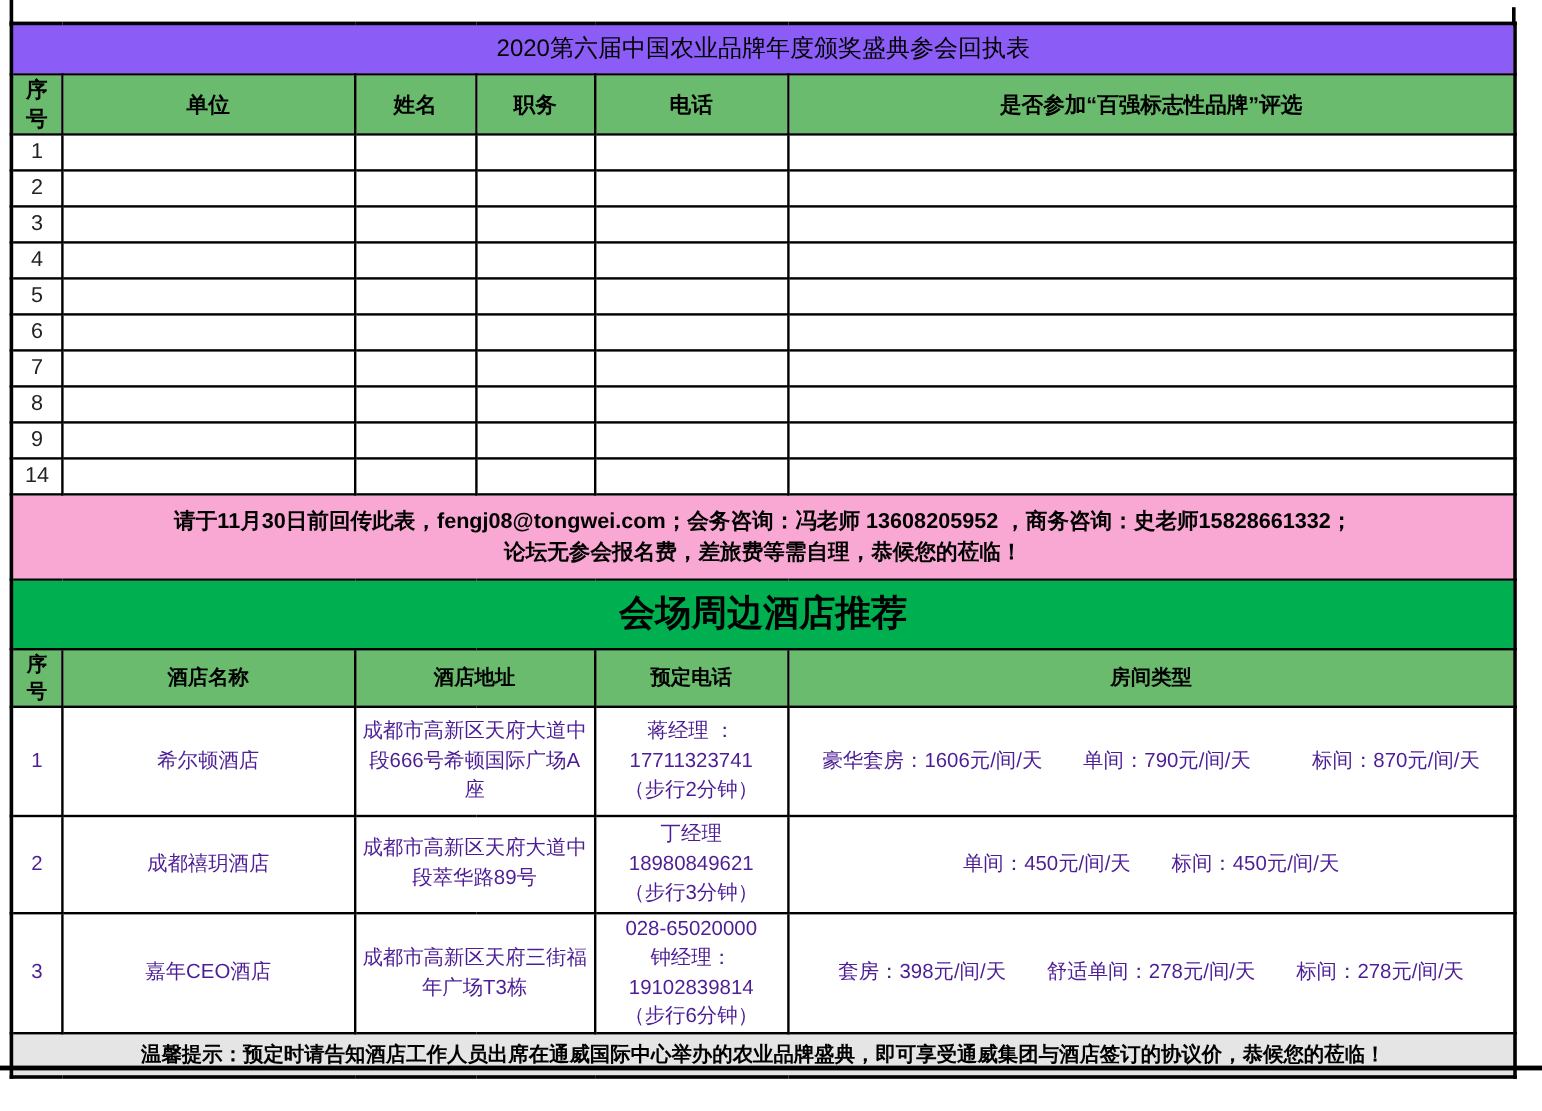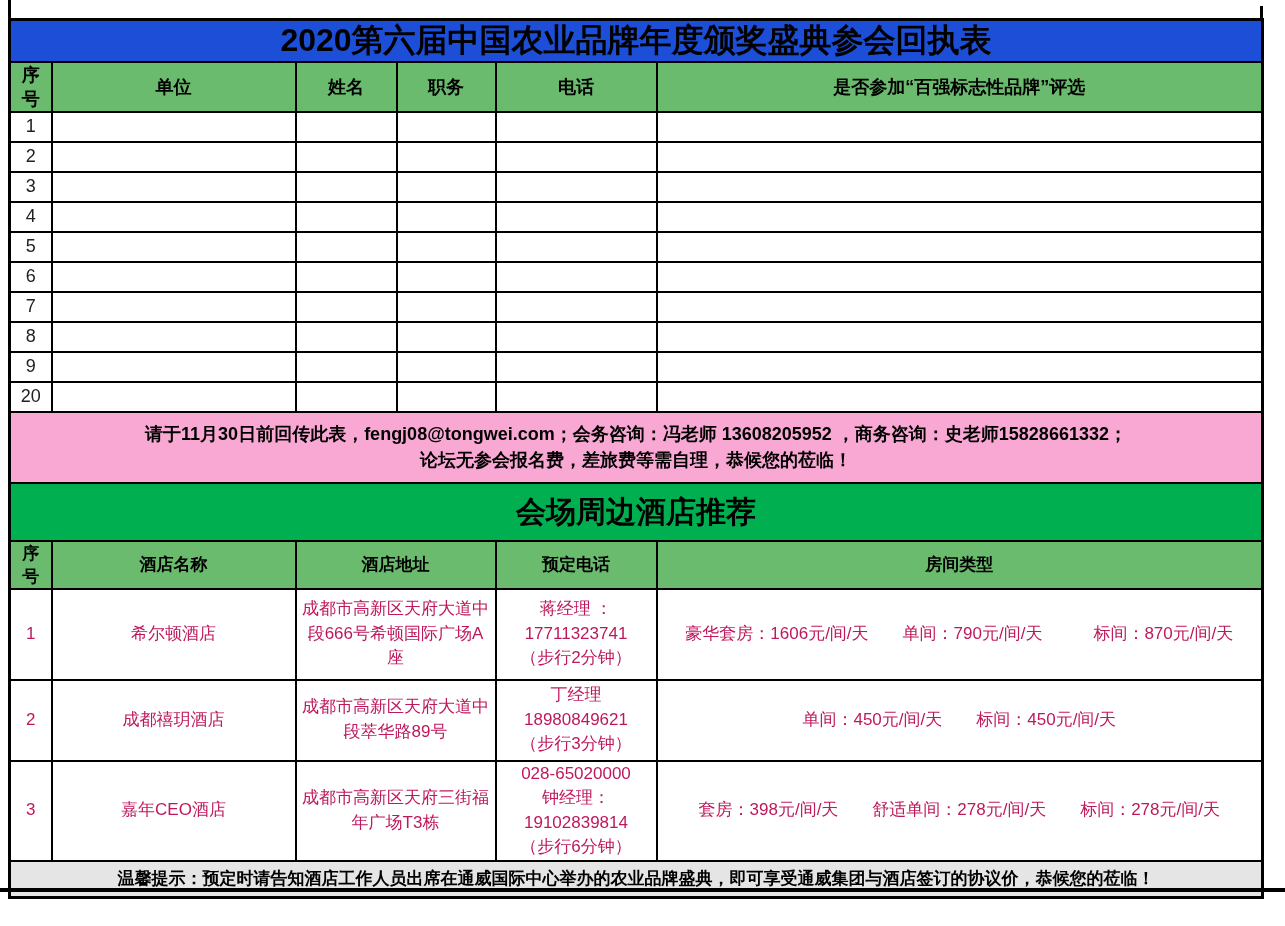--- a/index.html
+++ b/index.html
@@ -32,40 +32,40 @@
     box-sizing:border-box;
   }
   col.c-seq{width:42px;}
   col.c-unit{width:244px;}
   col.c-name{width:101px;}
   col.c-title{width:99px;}
   col.c-phone{width:161px;}
   col.c-last{width:606px;}
 
   .title1{
-    height:42px;background:#1d4ed8;
-    font-weight:bold;font-size:32px;line-height:1.1;
+    height:42px;background:#8b5cf6;
+    font-weight:normal;font-size:20px;line-height:1.1;
   }
   .title2{
     height:58px;background:#00B050;
     font-weight:bold;font-size:30px;line-height:1.1;margin-top:12px;
   }
   .head{
     background:#6ABB6E;
     font-weight:bold;font-size:18px;
     height:27px;
   }
   .r-head2 .head{height:28px;font-size:17px;}
   .r-empty td{height:30px;background:#fff;}
   .num{font-size:18px;color:#222;}
   .note1{
     height:71px;font-weight:bold;font-size:18px;line-height:26px;
     background:#f9a8d4;
   }
-  .hcell{font-size:17px;color:#be185d;line-height:1.45;}
+  .hcell{font-size:17px;color:#4c1d95;line-height:1.45;}
   .r-hotel1 td{height:91px;}
   .r-hotel2 td{height:81px;}
   .r-hotel3 td{height:80px;}
   .rooms-left{text-align:left;padding-left:16px;margin-top:44px;}
   .tip{
     height:36px;font-weight:bold;font-size:17px;background:#e5e5e5;
   }
 </style>
 </head>
 <body>
@@ -163,21 +163,21 @@
     </tr>
     <tr class="r-empty">
       <td class="num">9</td>
       <td class="input-cell"></td>
       <td class="input-cell"></td>
       <td class="input-cell"></td>
       <td class="input-cell"></td>
       <td class="input-cell"></td>
     </tr>
     <tr class="r-empty">
-      <td class="num">20</td>
+      <td class="num">14</td>
       <td class="input-cell"></td>
       <td class="input-cell"></td>
       <td class="input-cell"></td>
       <td class="input-cell"></td>
       <td class="input-cell"></td>
     </tr>
 
     <tr>
       <td colspan="6" class="note1">
         <div>请于11月30日前回传此表，fengj08@tongwei.com；会务咨询：冯老师 13608205952 ，商务咨询：史老师15828661332；</div>

